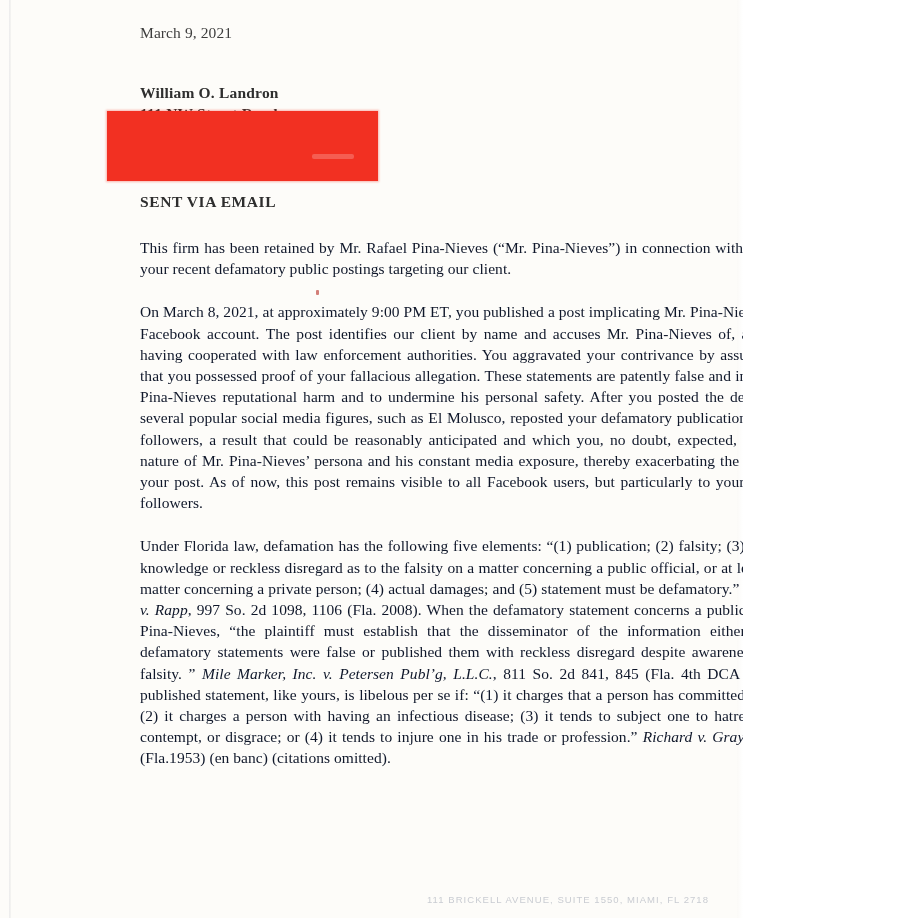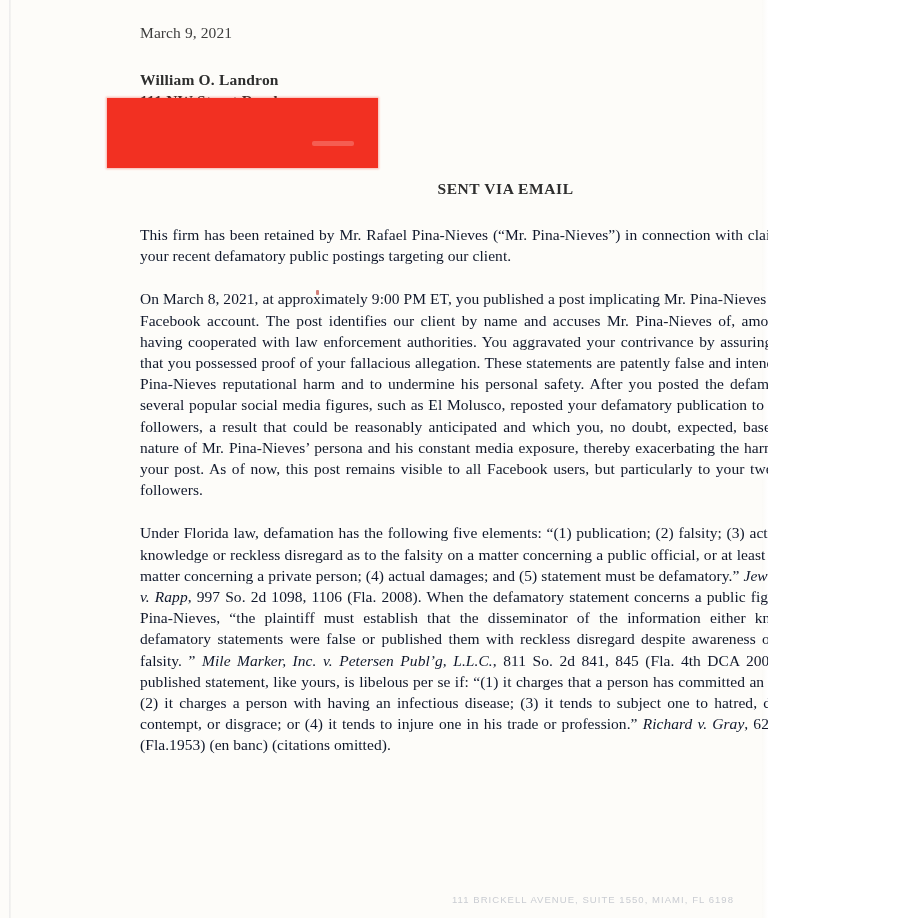--- a/index.html
+++ b/index.html
@@ -8,21 +8,20 @@
     background: #ffffff;
   }
   .page {
     position: relative;
     width: 743px;
     height: 918px;
     background: #fdfcf9;
     overflow: hidden;
     font-family: "Liberation Serif", "DejaVu Serif", serif;
     color: #3a3a3a;
-    padding-left: 25px;
   }
   
   .scan-edge-left {
     position: absolute;
     left: 9px;
     top: 0;
     width: 2px;
     height: 918px;
     background: linear-gradient(to right, #e8e8ea, #f4f3f0);
     opacity: 0.85;
@@ -44,21 +43,21 @@
   }
 
   .date-line {
     margin-top: 24px;
     font-size: 15.5px;
     letter-spacing: 0.1px;
     color: #3d3d3d;
   }
 
   .addressee-name {
-    margin-top: 29px;
+    margin-top: 42px;
     font-size: 15.5px;
     font-weight: bold;
     color: #2e2e2e;
     letter-spacing: 0.2px;
   }
 
   .addressee-block {
     position: relative;
     height: 86px;
   }
@@ -88,21 +87,20 @@
     background: rgba(255,255,255,0.22);
     border-radius: 2px;
   }
 
   .sent-via {
     font-size: 15.5px;
     font-weight: bold;
     color: #2e2e2e;
     letter-spacing: 0.6px;
     margin-top: 2px;
-    text-align: center;
   }
 
   .salutation {
     margin-top: 28px;
     font-size: 15.5px;
     color: #3a3a3a;
   }
 
   p.para {
     text-align: justify;
@@ -166,15 +164,15 @@
     <p class="para first">This firm has been retained by Mr. Rafael Pina-Nieves (“Mr. Pina-Nieves”) in connection with claims arising from your recent defamatory public postings targeting our client.</p>
 
     <p class="para">On March 8, 2021, at approximately 9:00 PM ET, you published a post implicating Mr. Pina-Nieves on your verified Facebook account. The post identifies our client by name and accuses Mr. Pina-Nieves of, among other things, having cooperated with law enforcement authorities. You aggravated your contrivance by assuring your followers that you possessed proof of your fallacious allegation. These statements are patently false and intended to cause Mr. Pina-Nieves reputational harm and to undermine his personal safety. After you posted the defamatory statement, several popular social media figures, such as El Molusco, reposted your defamatory publication to their millions of followers, a result that could be reasonably anticipated and which you, no doubt, expected, based on the public nature of Mr. Pina-Nieves’ persona and his constant media exposure, thereby exacerbating the harm resulting from your post. As of now, this post remains visible to all Facebook users, but particularly to your twenty-one million followers.</p>
 
     <p class="para"><span>Under Florida law, defamation has the following five elements: “(1) publication; (2) falsity; (3) actor must act with knowledge or reckless disregard as to the falsity on a matter concerning a public official, or at least negligently on a matter concerning a private person; (4) actual damages; and (5) statement must be defamatory.” </span><span class="cite">Jews For Jesus, Inc. v. Rapp</span><span>, 997 So. 2d 1098, 1106 (Fla. 2008). When the defamatory statement concerns a public figure, such as Mr. Pina-Nieves, “the plaintiff must establish that the disseminator of the information either knew the alleged defamatory statements were false or published them with reckless disregard despite awareness of their probable falsity. ” </span><span class="cite">Mile Marker, Inc. v. Petersen Publ’g, L.L.C.</span><span>, 811 So. 2d 841, 845 (Fla. 4th DCA 2002). Moreover, a published statement, like yours, is libelous per se if: “(1) it charges that a person has committed an infamous crime; (2) it charges a person with having an infectious disease; (3) it tends to subject one to hatred, distrust, ridicule, contempt, or disgrace; or (4) it tends to injure one in his trade or profession.” </span><span class="cite">Richard v. Gray</span><span>, 62 So.2d 597, 598 (Fla.1953) (en banc) (citations omitted).</span></p>
 
   </div>
 
   <div class="artifact-speck"></div>
 
-  <div class="footer">111 BRICKELL AVENUE, SUITE 1550, MIAMI, FL 6198</div>
+  <div class="footer">111 BRICKELL AVENUE, SUITE 1550, MIAMI, FL 2718</div>
 
 </div>
 
 </body></html>

